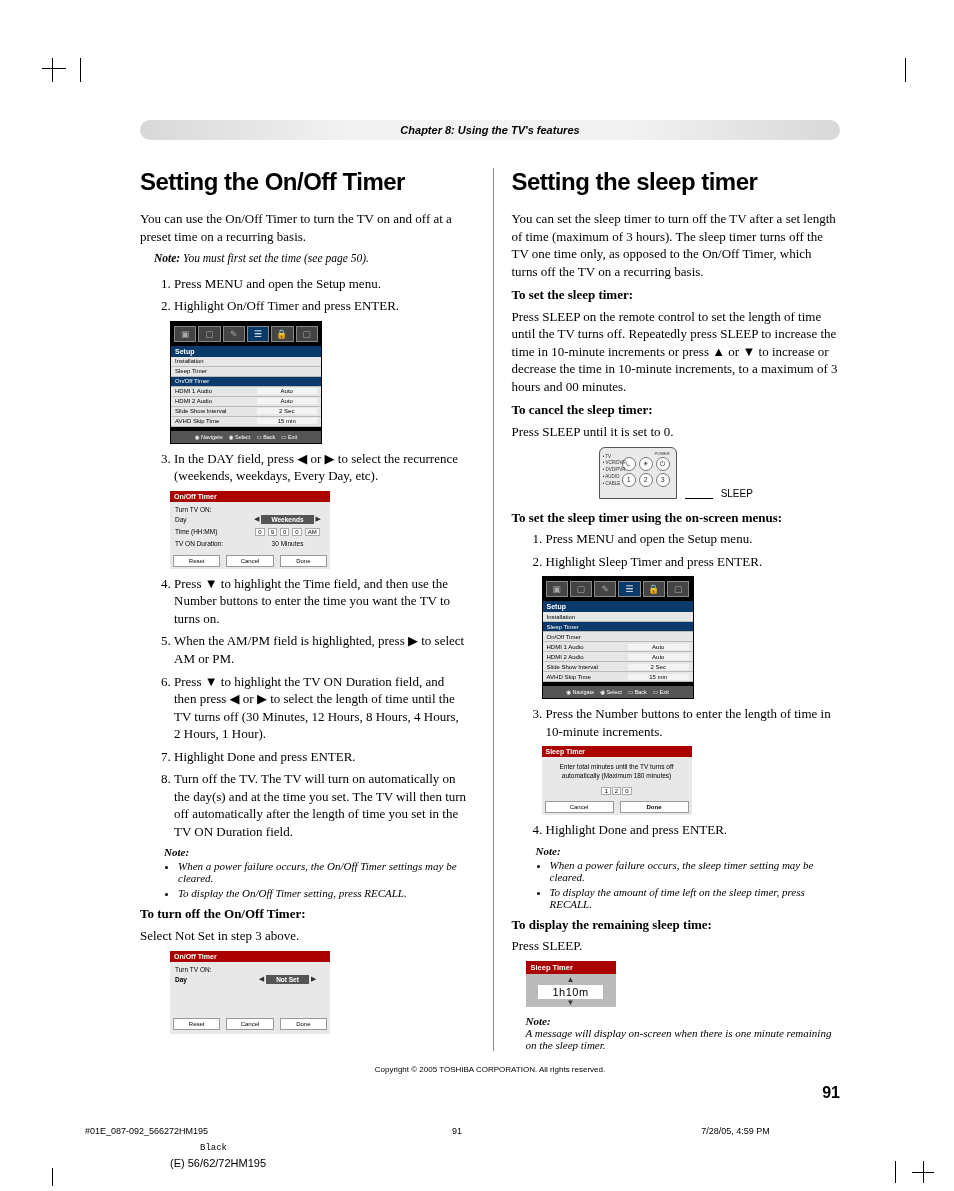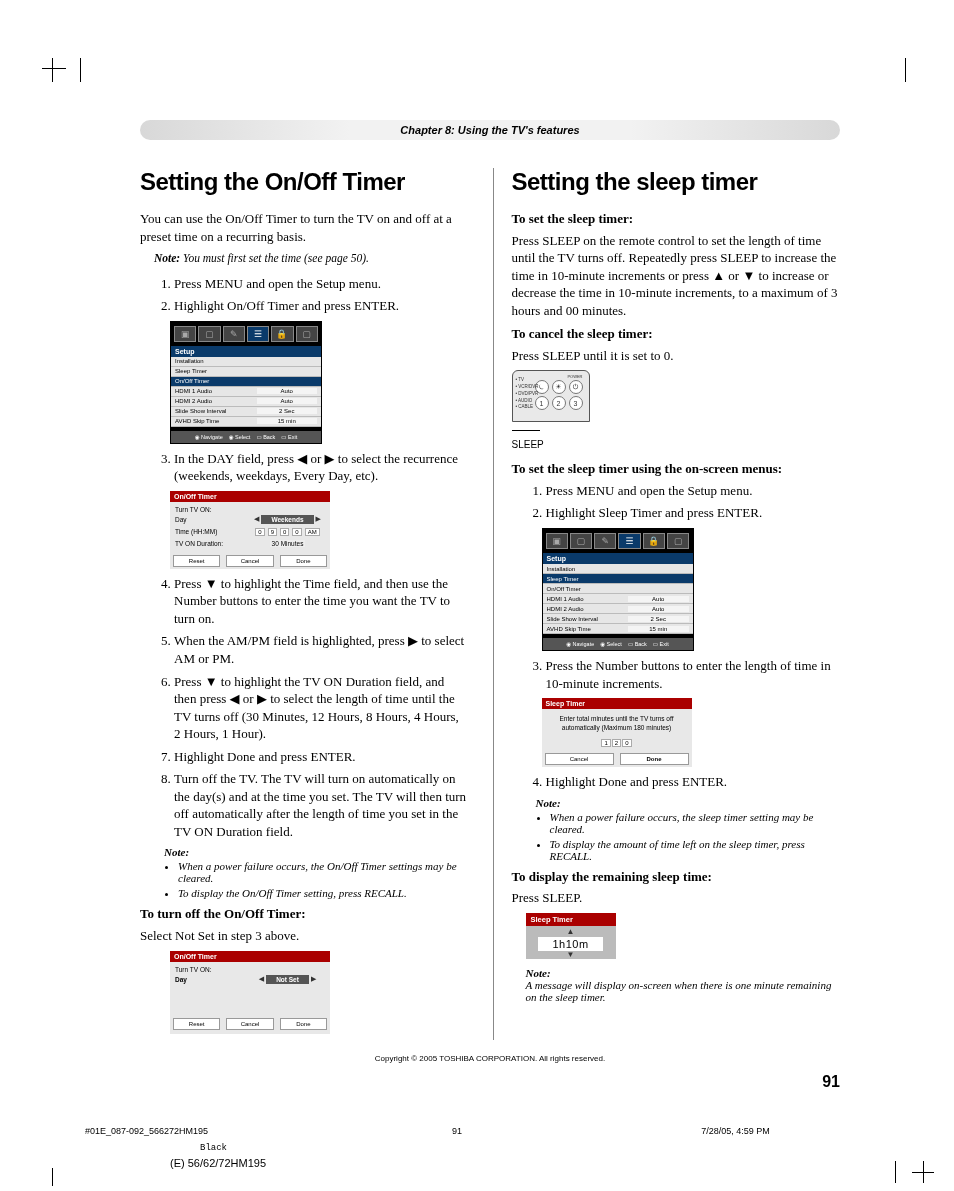--- a/index.html
+++ b/index.html
@@ -79,21 +79,21 @@
   .osd2 .row .r { flex:1; display:flex; align-items:center; justify-content:center; gap:2px; }
   .osd2 .row.sel .r .val { background:#555; color:#fff; padding:1px 10px; font-weight:bold; }
   .osd2 .btns { display:flex; gap:6px; margin-top:6px; }
   .osd2 .btn { flex:1; background:#fff; border:1px solid #999; text-align:center; font-size:6px; padding:2px 0; }
   .osd2 .btn.primary { font-weight:bold; }
   .osd2 .cell { display:inline-block; border:1px solid #aaa; background:#fff; padding:0 2px; font-size:6px; margin:0 0.5px;}
   .osd2 .pill { background:#eee; padding:0 2px; }
   .osd2 .msg { text-align:center; padding:4px 6px; font-size:6.5px; line-height:1.3; }
   .osd2 .tri { font-size:7px; color:#333; }
 
-  .remote-fig { display:flex; align-items:flex-start; justify-content:center; gap:8px; margin:6px 0 10px 0;flex-direction:column; }
+  .remote-fig { display:flex; align-items:flex-end; justify-content:center; gap:8px; margin:6px 0 10px 0; }
   .remote {
     width:78px; height:52px; border:1.5px solid #555; border-radius:6px 6px 0 0;
     background:#e9e9e9; position:relative; font-family:Arial; font-size:5px; color:#333;
     padding:3px 4px 0 4px; box-sizing:border-box;
   }
   .remote .lbls { position:absolute; left:3px; top:6px; font-size:4.5px; line-height:1.5; }
   .remote .row1 { display:flex; justify-content:flex-end; gap:3px; margin-bottom:2px; padding-right:2px;}
   .remote .row2 { display:flex; justify-content:flex-end; gap:3px; padding-right:2px;}
   .remote .rb { width:12px; height:12px; border:1px solid #777; border-radius:50%; display:flex; align-items:center; justify-content:center; font-size:7px; background:#fff;}
   .remote .pwr { font-size:4px; text-align:right; margin-bottom:1px; padding-right:2px; }
@@ -229,21 +229,21 @@
             </div>
           <div class="btns">
             <div class="btn">Reset</div>
             <div class="btn">Cancel</div>
             <div class="btn">Done</div>
           </div>
         </div>
       </div>
 
       <ol start="4">
-        <li>Press ▼ to highlight the Time field, and then use the Number buttons to enter the time you want the TV to turn on.</li>
+        <li>Press ▼ to highlight the Time field, and then use the Number buttons to enter the time you want the TV to turns on.</li>
         <li>When the AM/PM field is highlighted, press ▶ to select AM or PM.</li>
         <li>Press ▼ to highlight the TV ON Duration field, and then press ◀ or ▶ to select the length of time until the TV turns off (30 Minutes, 12 Hours, 8 Hours, 4 Hours, 2 Hours, 1 Hour).</li>
         <li>Highlight Done and press ENTER.</li>
         <li>Turn off the TV. The TV will turn on automatically on the day(s) and at the time you set. The TV will then turn off automatically after the length of time you set in the TV ON Duration field.</li>
       </ol>
 
       <div class="note-block">
         <div class="nh">Note:</div>
         <ul>
           <li>When a power failure occurs, the On/Off Timer settings may be cleared.</li>
@@ -271,20 +271,21 @@
             <div class="btn">Reset</div>
             <div class="btn">Cancel</div>
             <div class="btn">Done</div>
           </div>
         </div>
       </div>
     </div>
 
     <div class="col col-sep">
       <h1>Setting the sleep timer</h1>
+      <p>You can set the sleep timer to turn off the TV after a set length of time (maximum of 3 hours). The sleep timer turns off the TV one time only, as opposed to the On/Off Timer, which turns off the TV on a recurring basis.</p>
       <p class="sub-heading">To set the sleep timer:</p>
       <p>Press SLEEP on the remote control to set the length of time until the TV turns off. Repeatedly press SLEEP to increase the time in 10-minute increments or press ▲ or ▼ to increase or decrease the time in 10-minute increments, to a maximum of 3 hours and 00 minutes.</p>
       <p class="sub-heading">To cancel the sleep timer:</p>
       <p>Press SLEEP until it is set to 0.</p>
 
       <div class="remote-fig">
         <div class="remote">
           <div class="lbls">
             <div>• TV</div>
             <div>• VCR/DVR</div>

